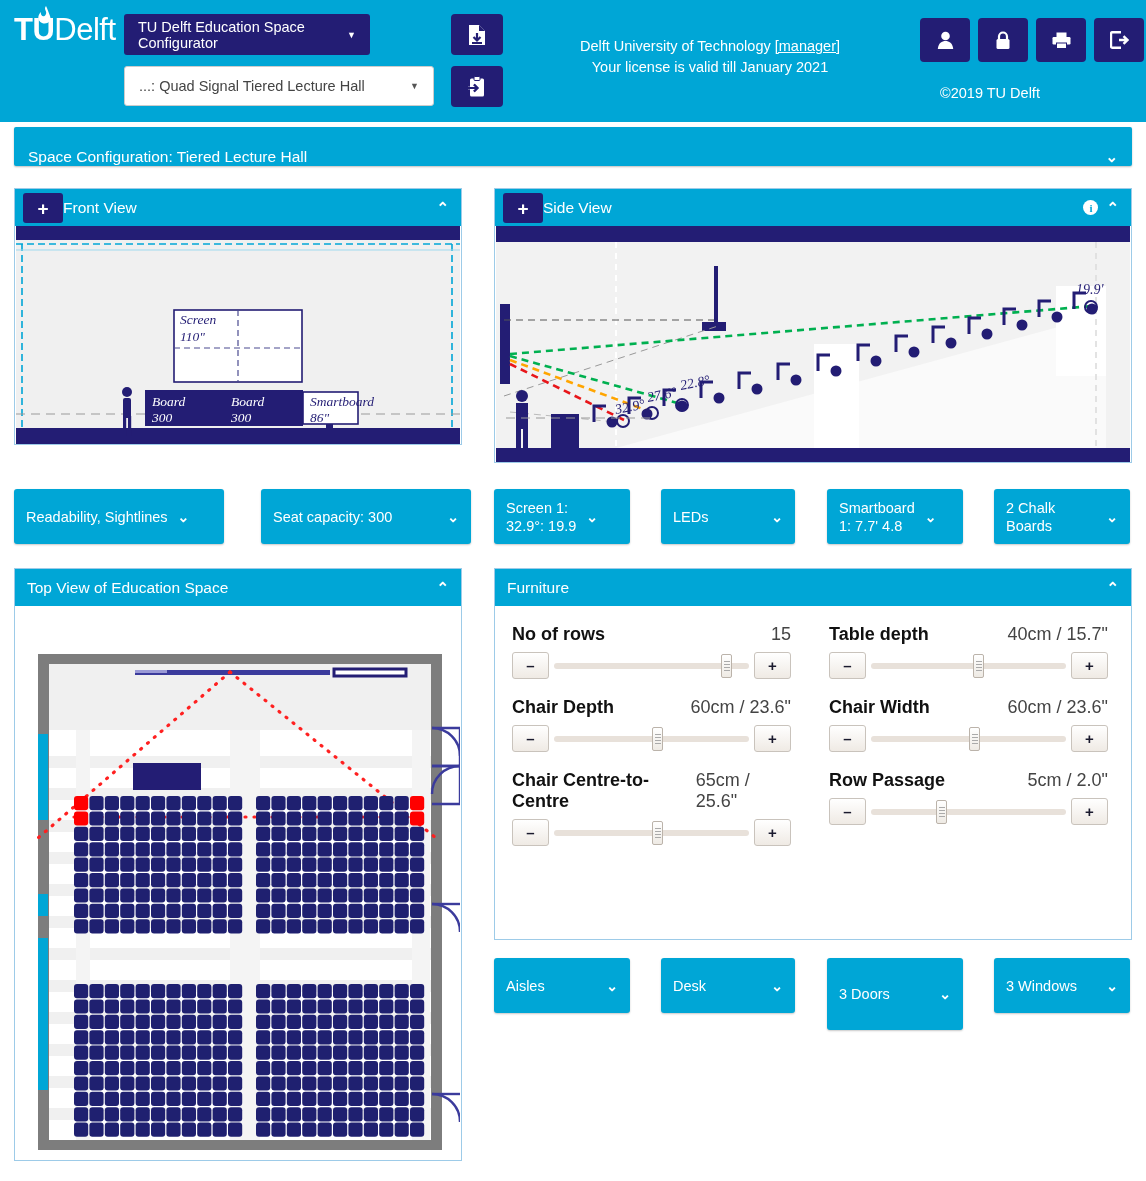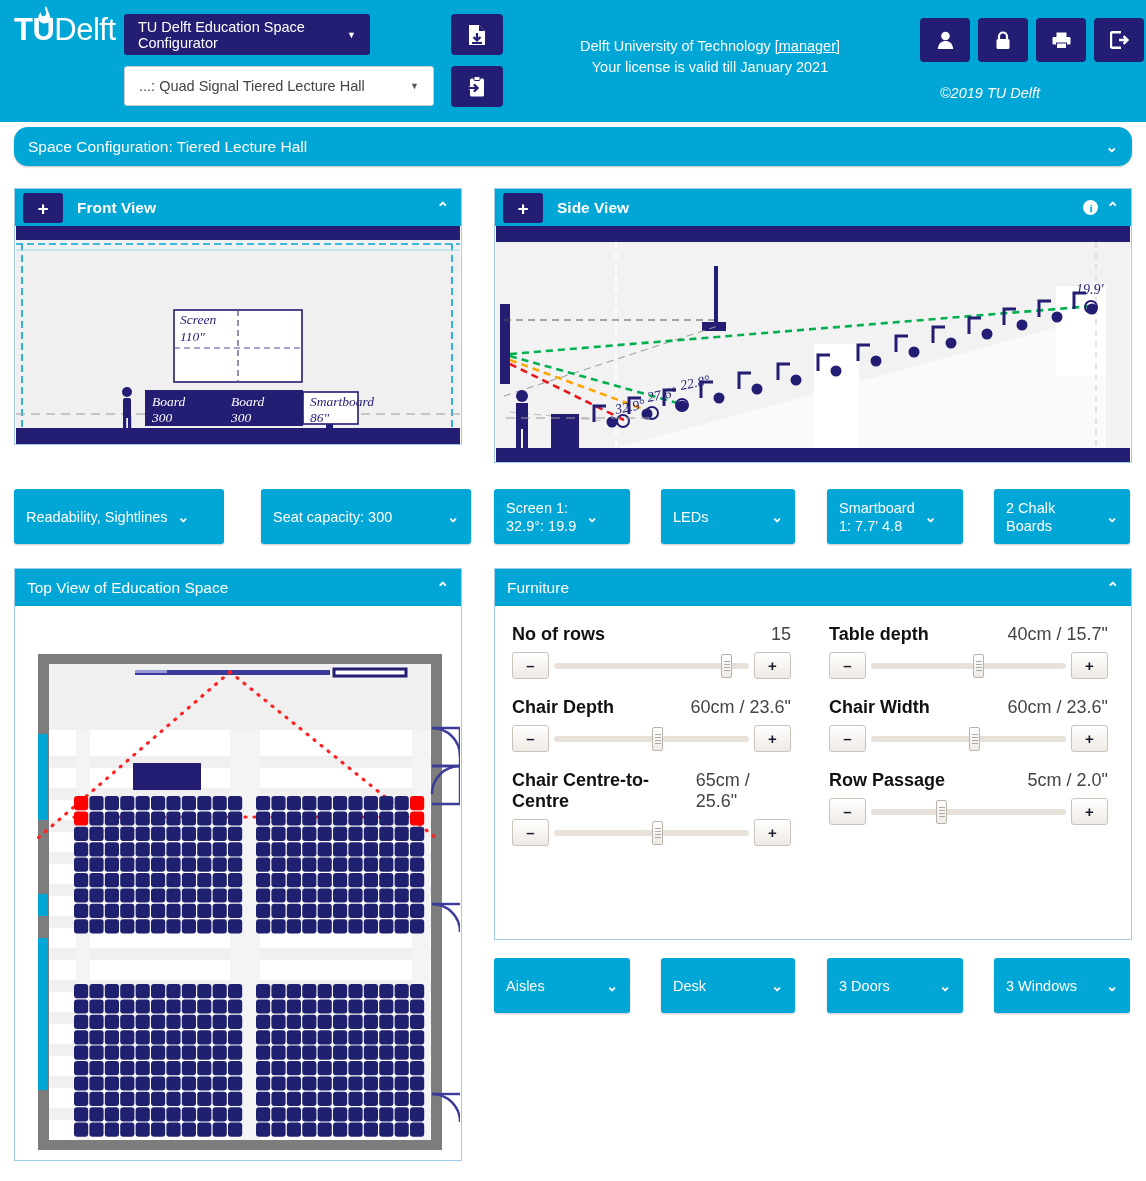--- a/index.html
+++ b/index.html
@@ -61,53 +61,54 @@
   .hbtn-print { left:1036px;top:18px;  width:50px; height:44px; }
   .hbtn-out   { left:1094px;top:18px;  width:50px; height:44px; }
 
   .welcome {
     position:absolute; left:430px; top:36px; width:560px;
     text-align:center; color:#ffffff; font-size:14.5px; line-height:21px;
   }
   .welcome a { color:#ffffff; text-decoration:underline; }
   .copyright {
     position:absolute; left:860px; top:85px; width:260px;
-    text-align:center; color:#ffffff; font-size:14.5px;font-style:italic;
+    text-align:center; color:#ffffff; font-size:14.5px;
   }
 
   
   .bar {
     background:#00a6d6; color:#fff;
     display:flex; align-items:center;
     font-size:15.5px;
     cursor:pointer;
   }
   .bar .chev { margin-left:auto; font-size:15px; font-weight:bold; }
 
   .config-bar {
     position:absolute; left:14px; top:127px; width:1118px; height:39px;
-    border-radius:14px; padding:0 14px;
+    border-radius:2px; padding:0 14px;
     box-shadow:0 1px 2px rgba(0,0,0,0.25);
+    align-items:flex-end;
   }
 
   .panel {
     position:absolute; background:#ffffff;
     border:1px solid #9dcbe8;
   }
 
   .panel-head {
     height:37px; padding:0 12px; position:relative;
   }
   .panel-head .plus {
     position:absolute; left:8px; top:4px; width:40px; height:30px;
     background:#231d74; border-radius:3px;
     display:flex; align-items:center; justify-content:center;
     color:#fff; font-size:19px; font-weight:bold; line-height:1;
   }
-  .panel-head.with-plus .title { margin-left:50px;font-weight:bold; }
+  .panel-head.with-plus .title { margin-left:36px; }
 
   
   .front-panel { left:14px; top:188px; width:448px; height:257px; }
   .fv-canvas {
     position:absolute; left:1px; top:37px; width:444px; height:218px;
     background:#f0f0f0; overflow:hidden;
   }
 
   
   .side-panel { left:494px; top:188px; width:638px; height:275px; }
@@ -1034,21 +1035,21 @@
 
 <div id="bottom-buttons">
     <div class="cbtn" style="left:494px;top:958px;width:136px;height:55px;">
       <span class="lbl">Aisles</span>
       <span class="chev">⌄</span>
     </div>
     <div class="cbtn" style="left:661px;top:958px;width:134px;height:55px;">
       <span class="lbl">Desk</span>
       <span class="chev">⌄</span>
     </div>
-    <div class="cbtn" style="left:827px;top:958px;width:136px;height:55px;">
+    <div class="cbtn" style="left:827px;top:958px;width:136px;height:72px;">
       <span class="lbl">3 Doors</span>
       <span class="chev">⌄</span>
     </div>
     <div class="cbtn" style="left:994px;top:958px;width:136px;height:55px;">
       <span class="lbl">3 Windows</span>
       <span class="chev">⌄</span>
     </div>
   </div>
 
 </body></html>

